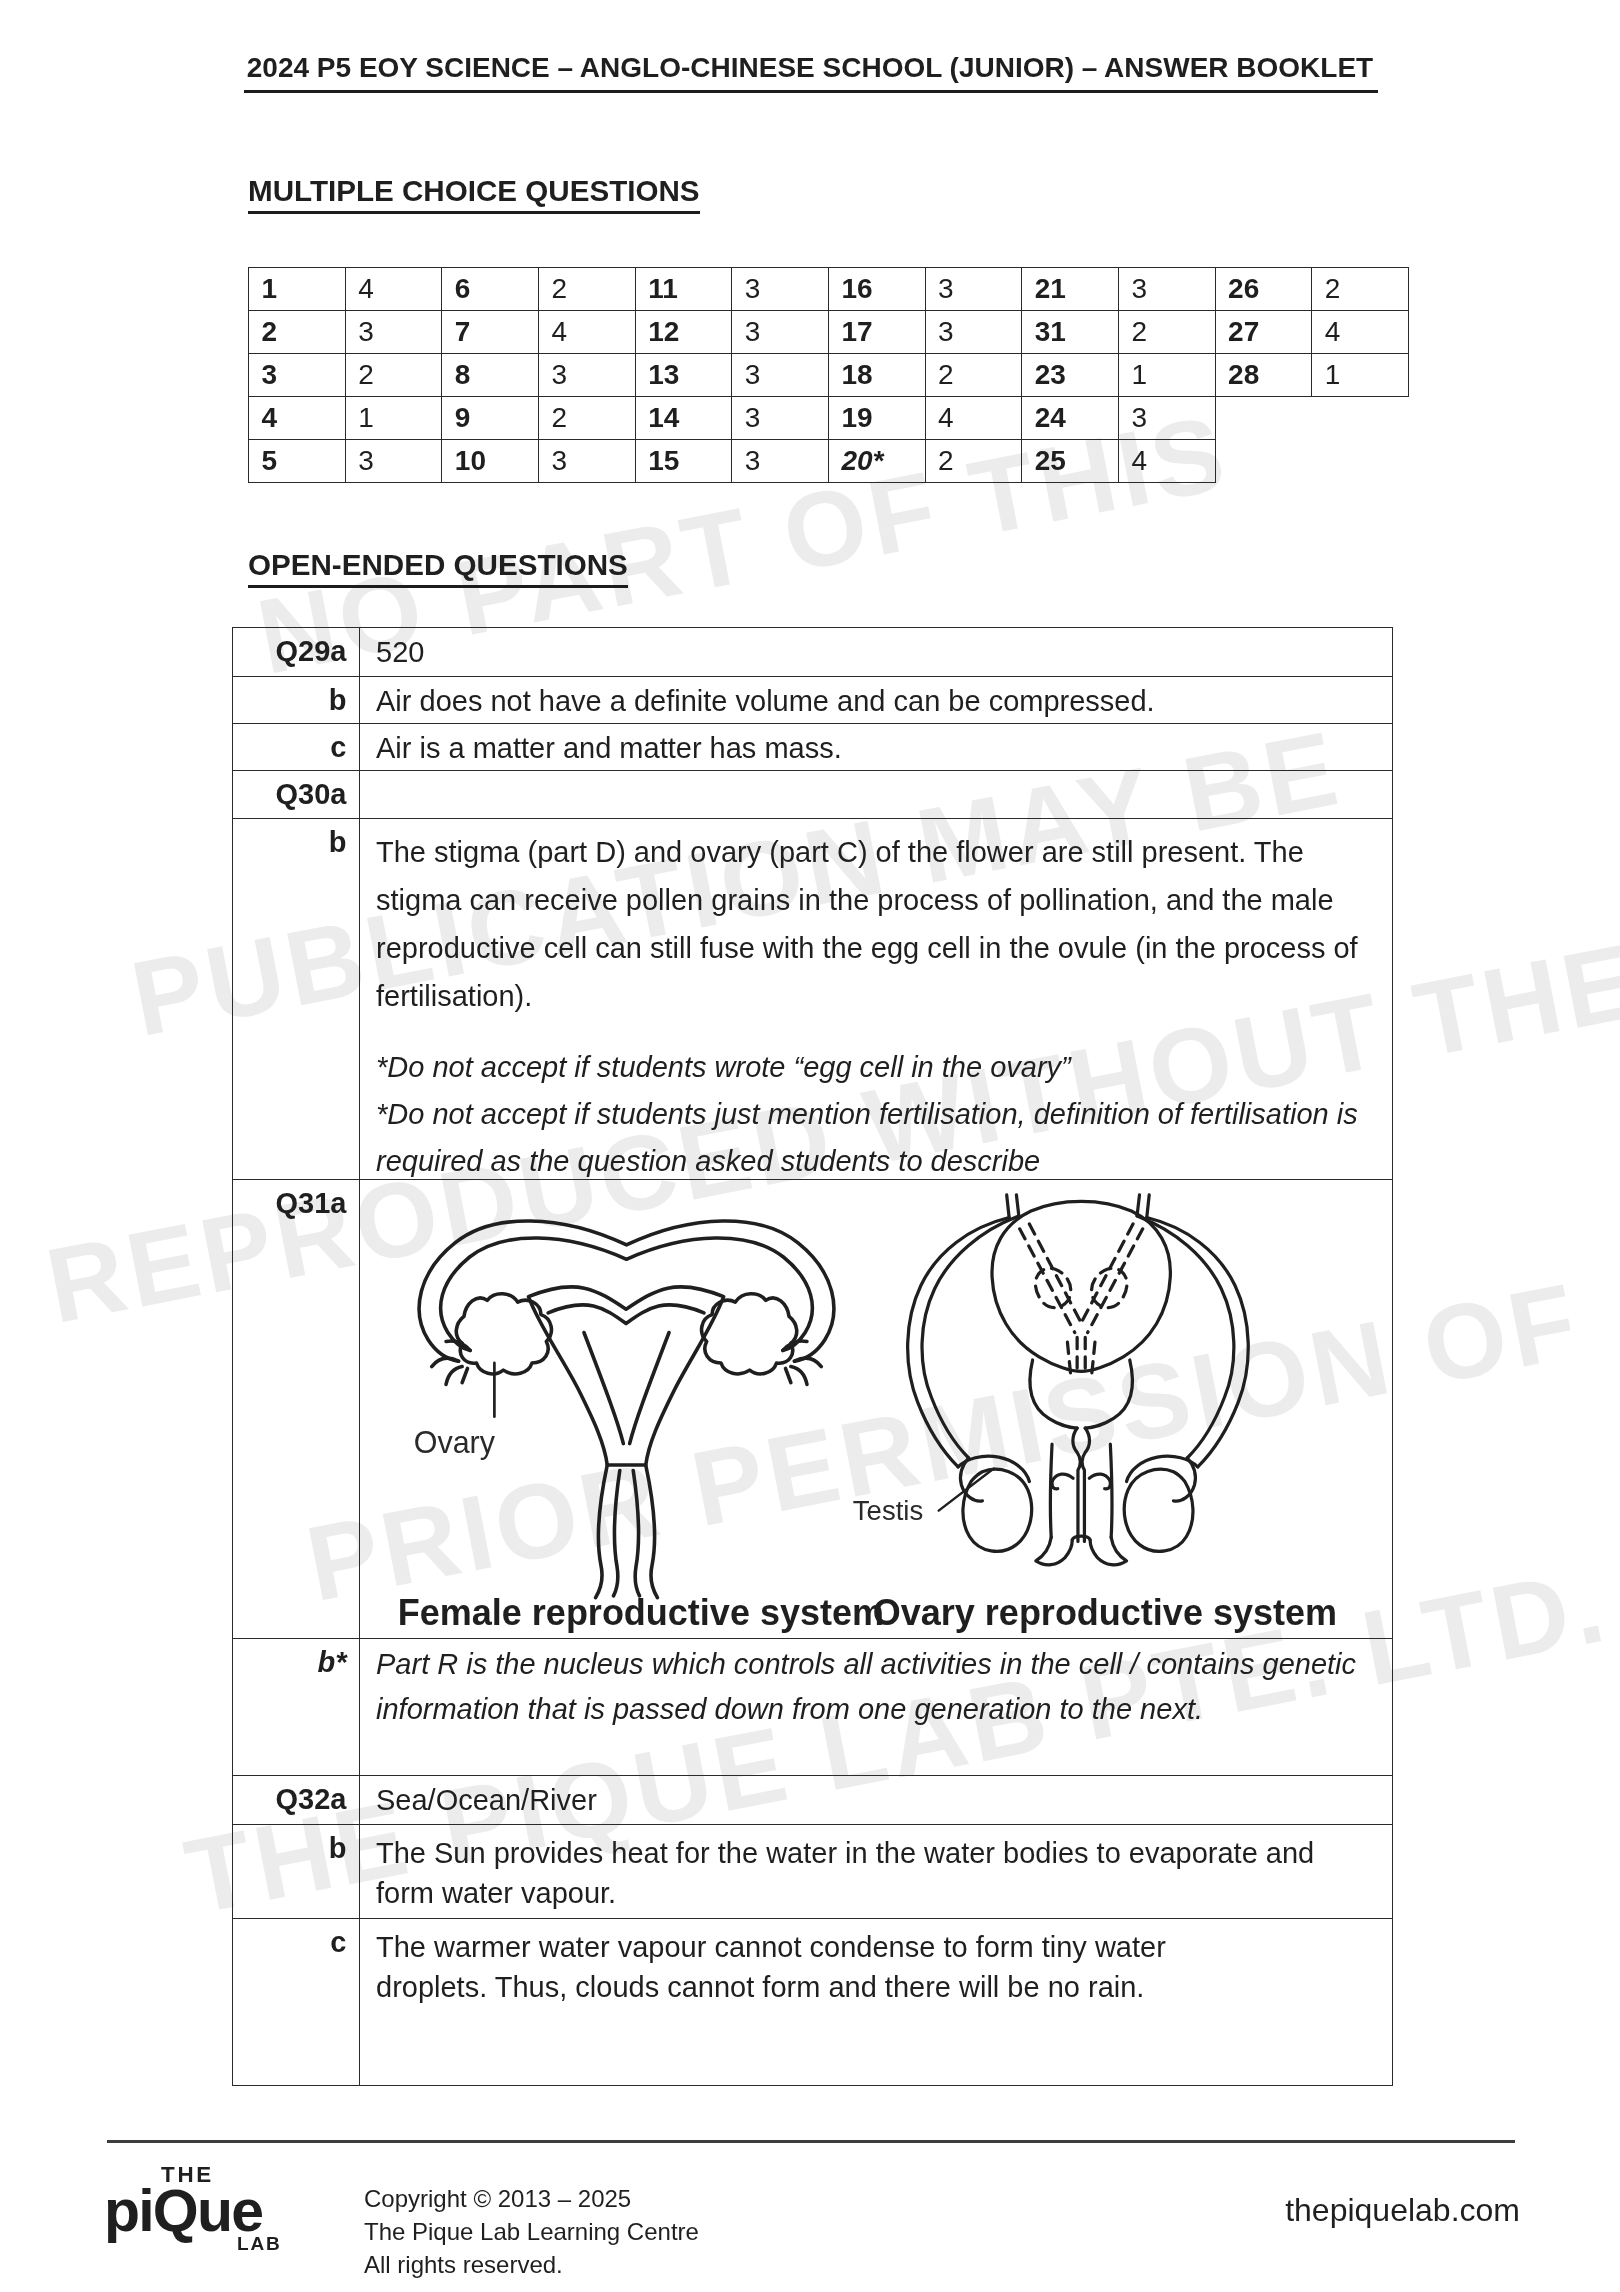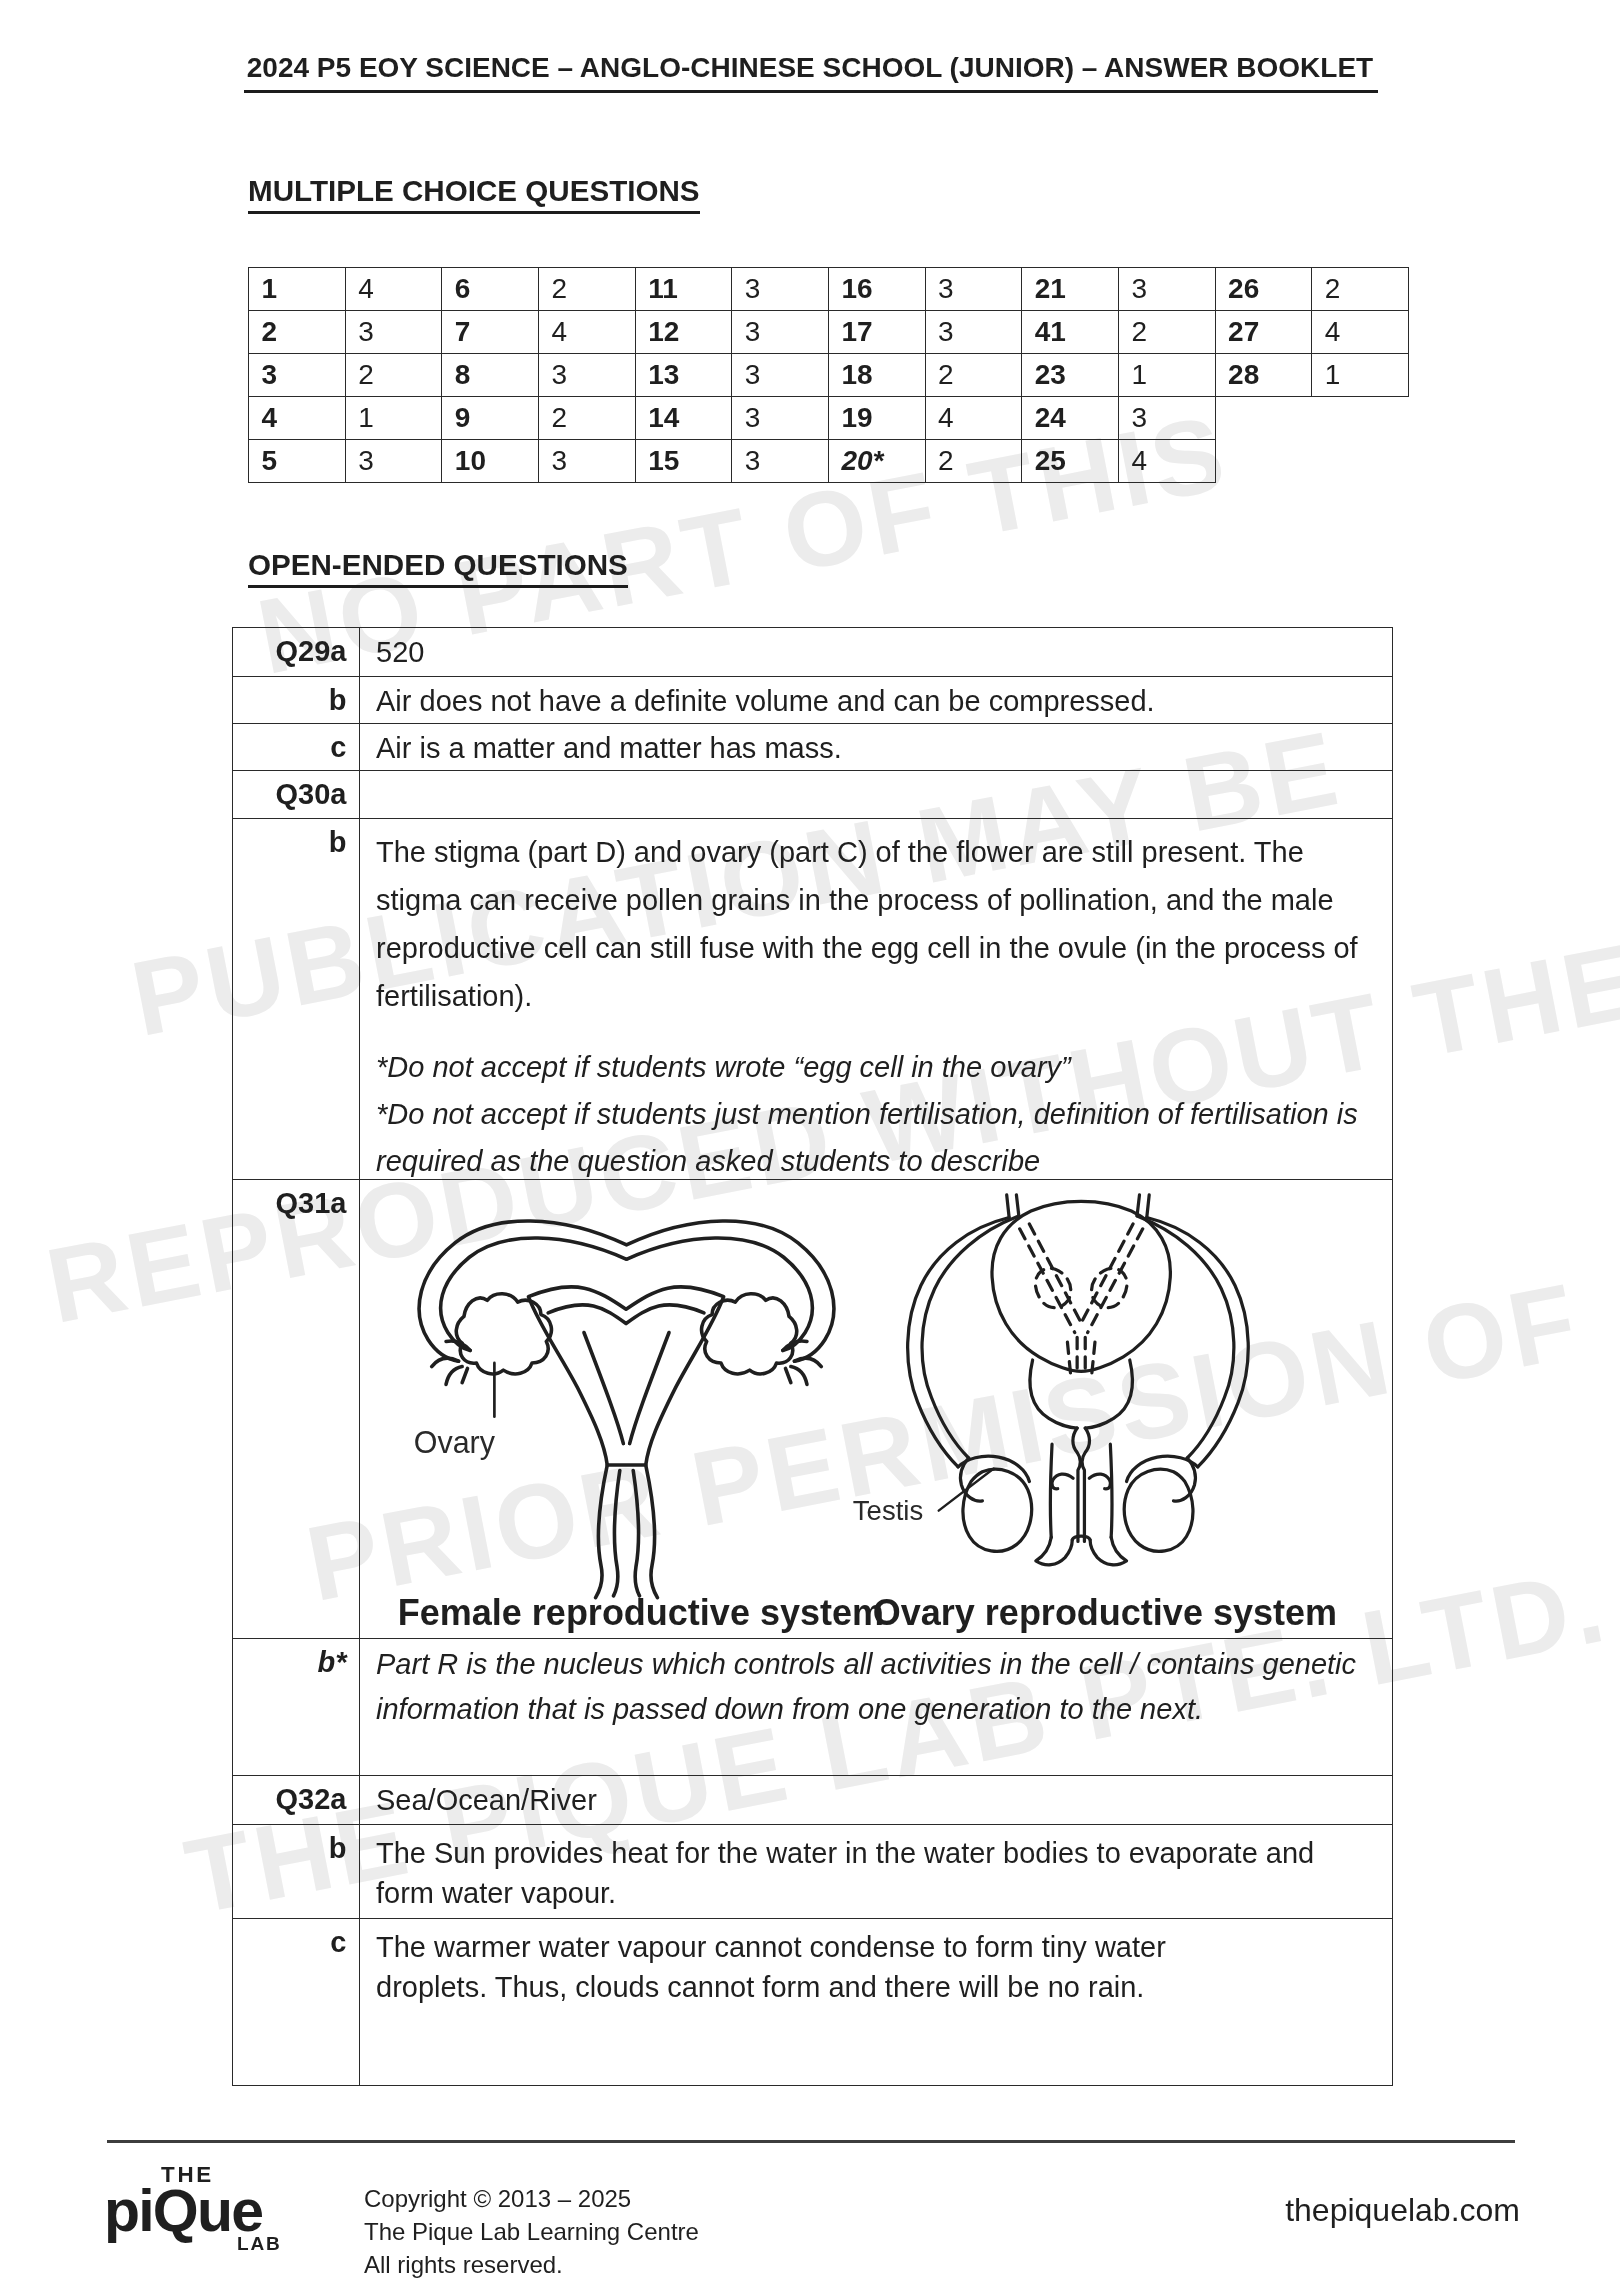--- a/index.html
+++ b/index.html
@@ -100,21 +100,21 @@
     </tr>
     <tr>
       <td class="q">2</td>
           <td>3</td>
       <td class="q">7</td>
           <td>4</td>
       <td class="q">12</td>
           <td>3</td>
       <td class="q">17</td>
           <td>3</td>
-      <td class="q">41</td>
+      <td class="q">31</td>
           <td>2</td>
       <td class="q">27</td>
           <td>4</td>
     </tr>
     <tr>
       <td class="q">3</td>
           <td>2</td>
       <td class="q">8</td>
           <td>3</td>
       <td class="q">13</td>

